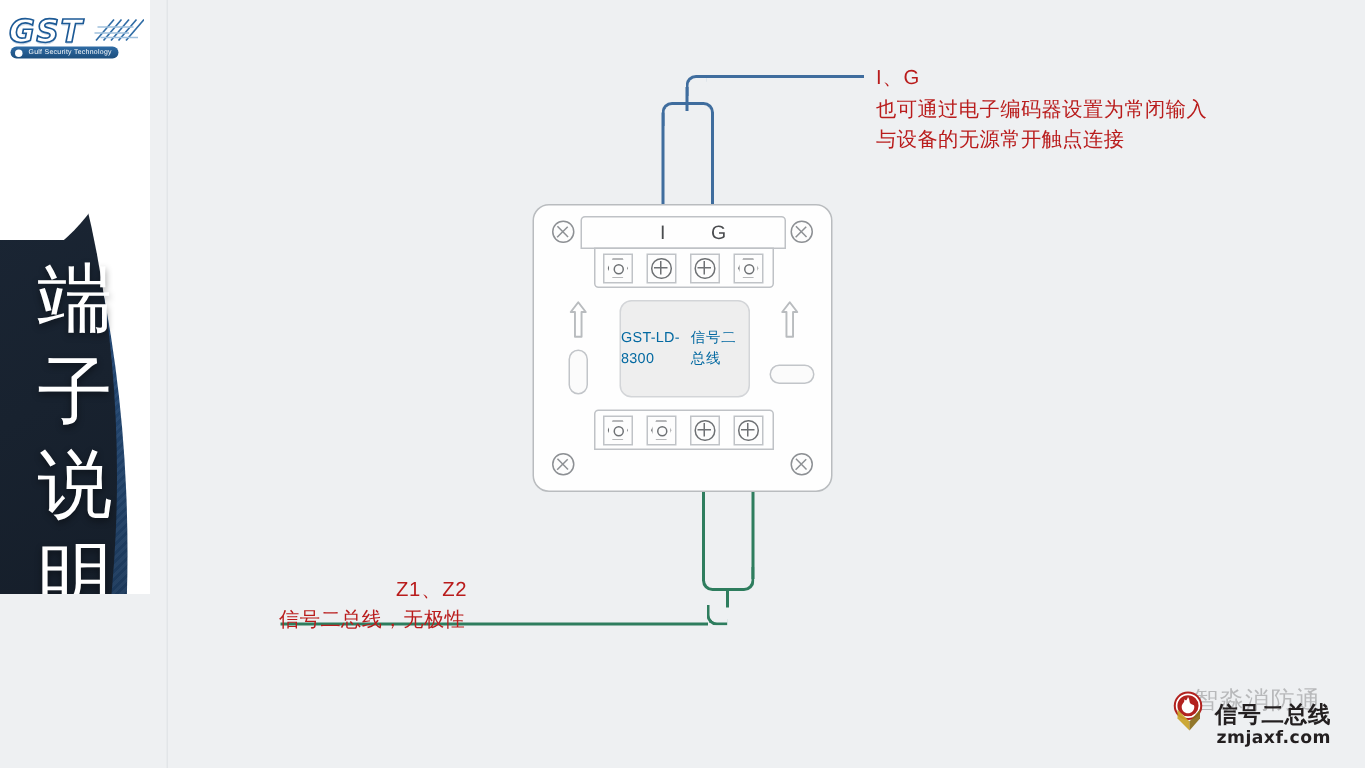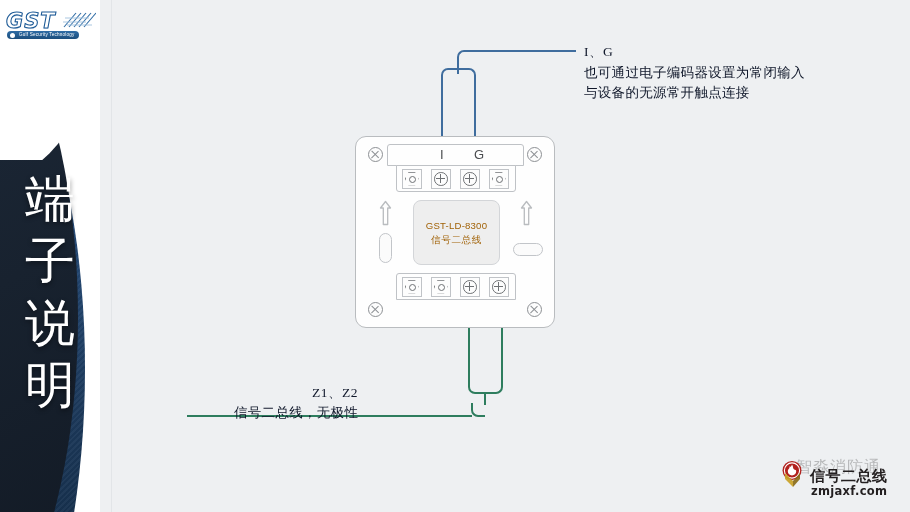--- a/index.html
+++ b/index.html
@@ -13,21 +13,21 @@
     font-family: "Liberation Sans", "DejaVu Sans", sans-serif;
     overflow: hidden;
     position: relative;
   }
 
   
   #sidebar {
     position: absolute;
     left: 0; top: 0;
     width: 100px;
-    height: 512px;
+    height: 396px;
     overflow: hidden;
     background: #ffffff;
   }
   .sb-blue {
     position: absolute;
     left: 0; top: 0;
     width: 100px; height: 512px;
     background:
       repeating-linear-gradient(135deg, rgba(255,255,255,.035) 0 2px, rgba(0,0,0,.035) 2px 4px),
       linear-gradient(160deg, #2b5c90 0%, #275081 28%, #22456f 55%, #1d3a5c 78%, #16304d 100%);
@@ -158,25 +158,25 @@
   }
   #wire-bot-stub { left: 372px; top: 392px; width: 2px; height: 13px; background: #2e7d5e; }
   #wire-bot-elbow {
     left: 359px; top: 403px; width: 14px; height: 14px;
     border: 2px solid #2e7d5e; border-right: none; border-top: none;
     border-radius: 0 0 0 7px; box-sizing: border-box;
   }
   #wire-bot-h { left: 75px; top: 415px; width: 285px; height: 2px; background: #2e7d5e; }
 
   
-  .anno { position: absolute; color: #0f172a; font-family: Liberation Serif, serif; }
+  .anno { position: absolute; color: #b91c1c; }
   #anno-top { left: 472px; top: 42px; line-height: 20px; }
   #anno-top .anno-title { font-size: 13.5px; letter-spacing: .5px; margin-bottom: 1px; }
   #anno-top .anno-line  { font-size: 13.5px; letter-spacing: .3px; }
-  #anno-bot { left: 74px; top: 384px; text-align: left; margin-left: 48px; }
+  #anno-bot { left: 74px; top: 384px; text-align: left; }
   #anno-bot .anno-title { font-size: 13.5px; letter-spacing: .5px; padding-left: 78px; }
   #anno-bot .anno-line  { font-size: 13.5px; letter-spacing: .3px; margin-top: 2px; }
 
   
   #module {
     position: absolute;
     left: 243px; top: 136px;
     width: 200px; height: 192px;
     background: #fefefe;
     border: 1.6px solid #b9bcbf;
@@ -280,24 +280,24 @@
 
   #center-label {
     position: absolute;
     left: 57px; top: 63px;
     width: 87px; height: 65px;
     background: #eeeeee;
     border: 1.3px solid #d3d5d8;
     border-radius: 8px;
     box-sizing: border-box;
     display: flex;
-    flex-direction: column;
+    flex-direction: row;
     align-items: center;
     justify-content: center;
-    color: #a16207;
+    color: #0369a1;
   }
   #center-label .cl-model { font-size: 9.6px; letter-spacing: .2px; line-height: 14px; }
   #center-label .cl-name  { font-size: 9.6px; letter-spacing: .6px; line-height: 14px; }
 
   .side-arrow {
     position: absolute;
     top: 63px;
     width: 13px; height: 26px;
   }
   #arrow-left  { left: 23px; }

